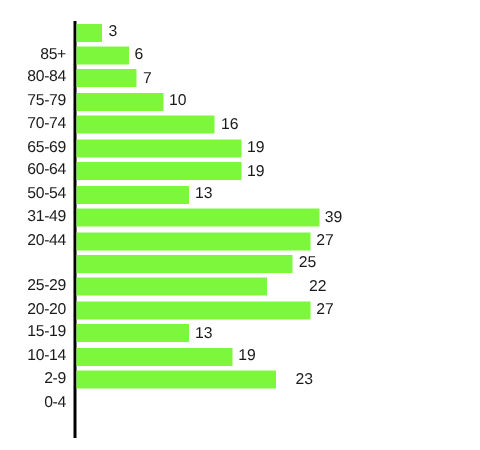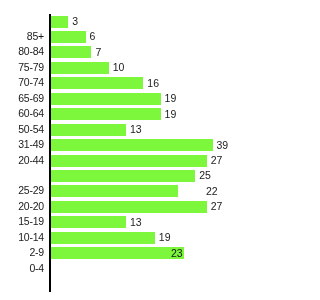--- a/index.html
+++ b/index.html
@@ -184,16 +184,16 @@
         <div class="bar-track" style="width: 103.846px;">
           <span class="bar-fill" style="width: 103.846px; background: rgb(124, 247, 60);"></span>
         </div>
         <div class="bar-value" style="left: 158.846px;">19</div>
       </div>
       <div class="bar-row">
         <div class="row-label">0-4</div>
         <div class="bar-track" style="width: 132.692px;">
           <span class="bar-fill" style="width: 132.692px; background: rgb(124, 247, 60);"></span>
         </div>
-        <div class="bar-value" style="left: 171px;">23</div>
+        <div class="bar-value" style="left: 197px;">23</div>
       </div>
     </div>
 </div>
 
 </body></html>

